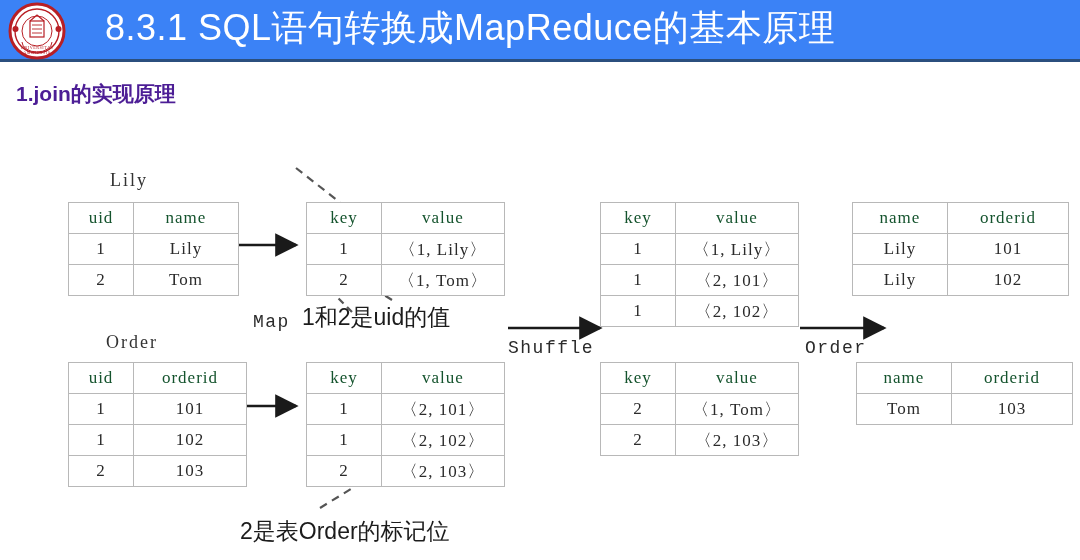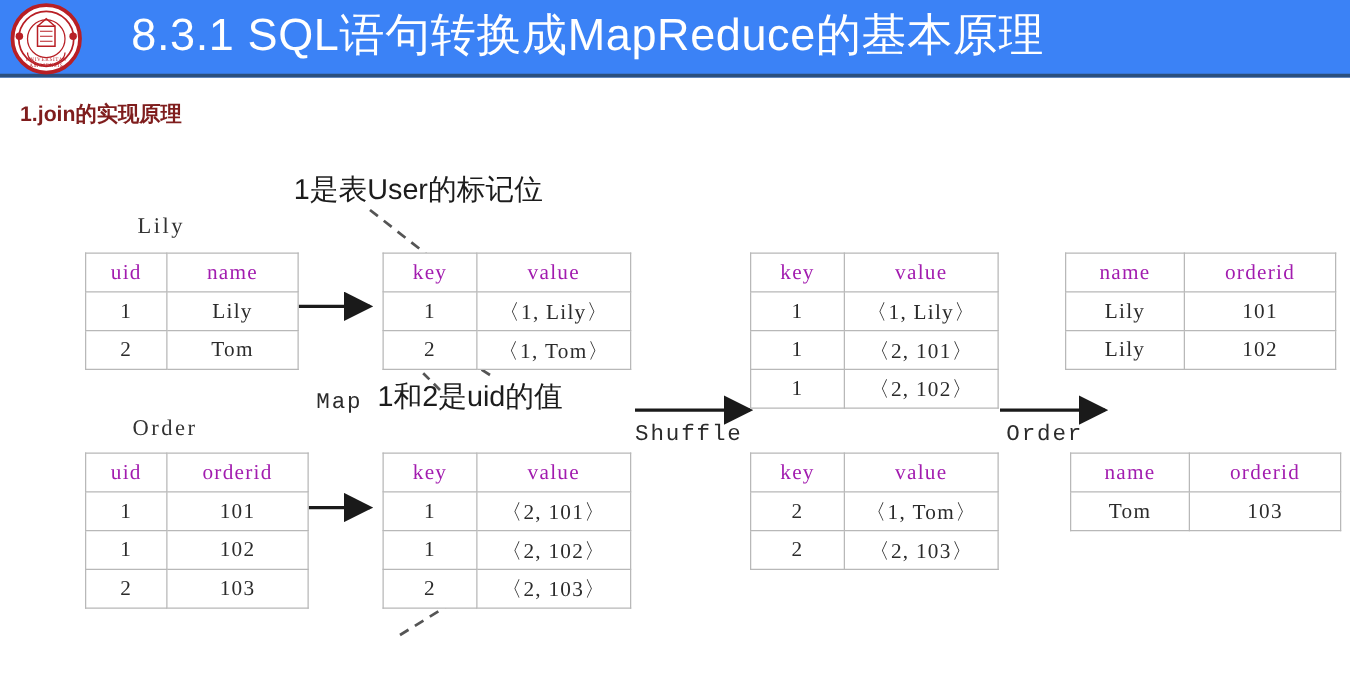--- a/index.html
+++ b/index.html
@@ -25,21 +25,21 @@
     font-family:"Liberation Sans", sans-serif;
     white-space:nowrap;
   }
   #logo-seal{
     position:absolute;left:8px;top:2px;width:58px;height:58px;
   }
 
   
   #subtitle{
     position:absolute;left:16px;top:80px;
-    font-size:17px;font-weight:bold;color:#7f1d1d;
+    font-size:21px;font-weight:bold;color:#4c1d95;
     white-space:nowrap;
   }
 
   
   #diagram{
     position:absolute;left:0;top:0;width:1080px;height:560px;
   }
   #svg-layer{
     position:absolute;left:0;top:0;width:1080px;height:560px;
     pointer-events:none;
@@ -57,21 +57,21 @@
   }
   .tbl td{
     border:1px solid #b8b8b8;
     text-align:center;
     padding:2px 6px;
     height:26px;
     letter-spacing:1px;
     white-space:nowrap;
     font-family:"Liberation Serif", serif;
   }
-  .tbl td.hdr{ color:#a21caf; }
+  .tbl td.hdr{ color:#14532d; }
 
   .tbl-caption{
     position:absolute;
     font-family:"Liberation Serif", serif;
     font-size:18px;color:#333;
     letter-spacing:2px;
     white-space:nowrap;
   }
 
   
@@ -153,22 +153,22 @@
     <line x1="320" y1="508" x2="398" y2="460" stroke="#555" stroke-width="2.2" stroke-dasharray="8,6" marker-end="url(#ahs)"></line>
   </svg>
 
   <div class="tbl-caption" style="left:110px;top:170px;">Lily</div>
   <div class="tbl-caption" style="left:106px;top:332px;">Order</div>
 
   <div class="steplabel" style="left:253px;top:312px;">Map</div>
   <div class="steplabel" style="left:508px;top:338px;text-align:right;">Shuffle</div>
   <div class="steplabel" style="left:805px;top:338px;">Order</div>
 
-  <div class="anno" style="left:235px;top:136px;">1是表User的标记位</div>
   <div class="anno" style="left:302px;top:302px;">1和2是uid的值</div>
+  <div class="anno" style="left:240px;top:516px;">2是表Order的标记位</div>
 
   <table class="tbl" style="left:68px;top:202px;">
     <tbody>
       <tr>
         <td class="hdr w-uid">uid</td>
         <td class="hdr w-name">name</td>
       </tr>
       <tr>
         <td>1</td>
         <td>Lily</td>

